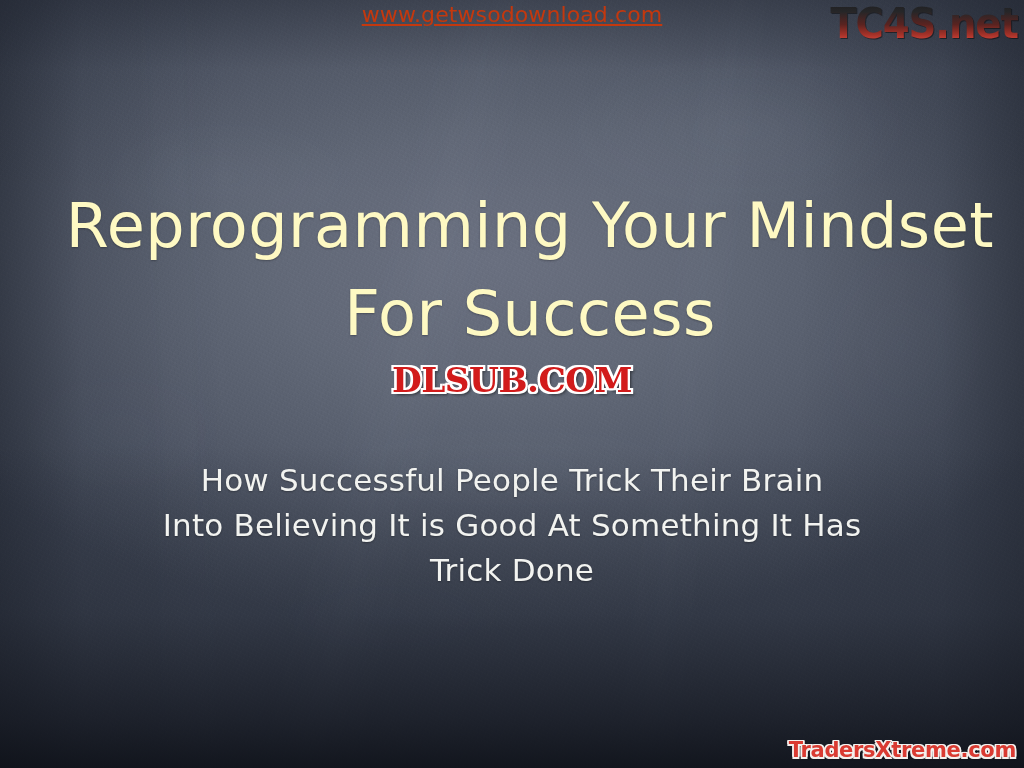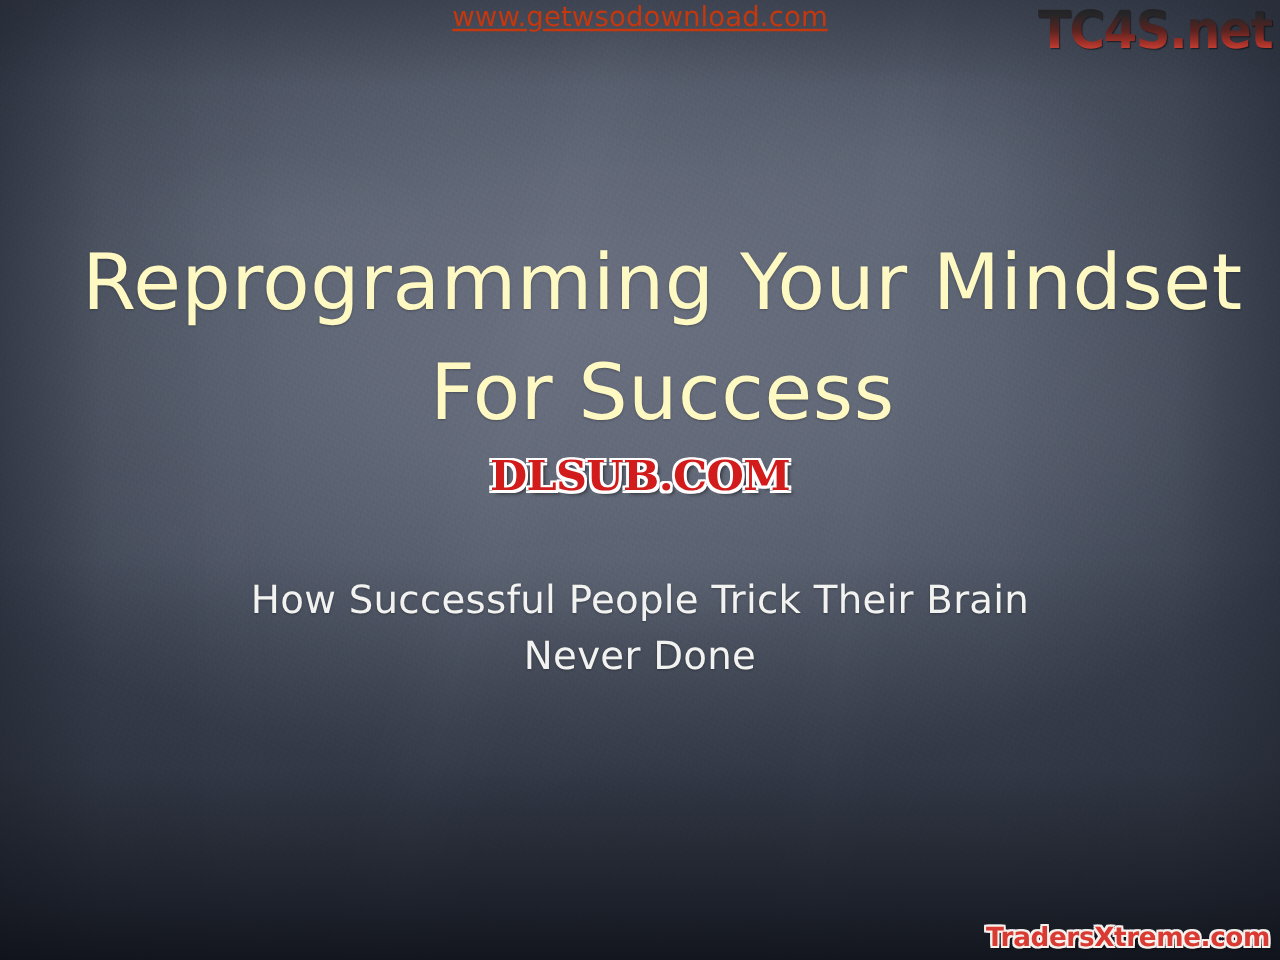--- a/index.html
+++ b/index.html
@@ -217,19 +217,20 @@
 
     <div class="title">
       <span class="title-line title-line-1">Reprogramming Your Mindset</span>
       <span class="title-line title-line-2">For Success</span>
     </div>
 
     <div class="dlsub">DLSUB.COM</div>
 
     <div class="subtitle">
       <span class="subtitle-line">How Successful People Trick Their Brain</span>
-      <span class="subtitle-line">Never Done</span>
+      <span class="subtitle-line">Into Believing It is Good At Something It Has</span>
+      <span class="subtitle-line">Trick Done</span>
     </div>
 
     <div class="txtreme">TradersXtreme.com</div>
 
   </div>
 </div>
 
 </body></html>

